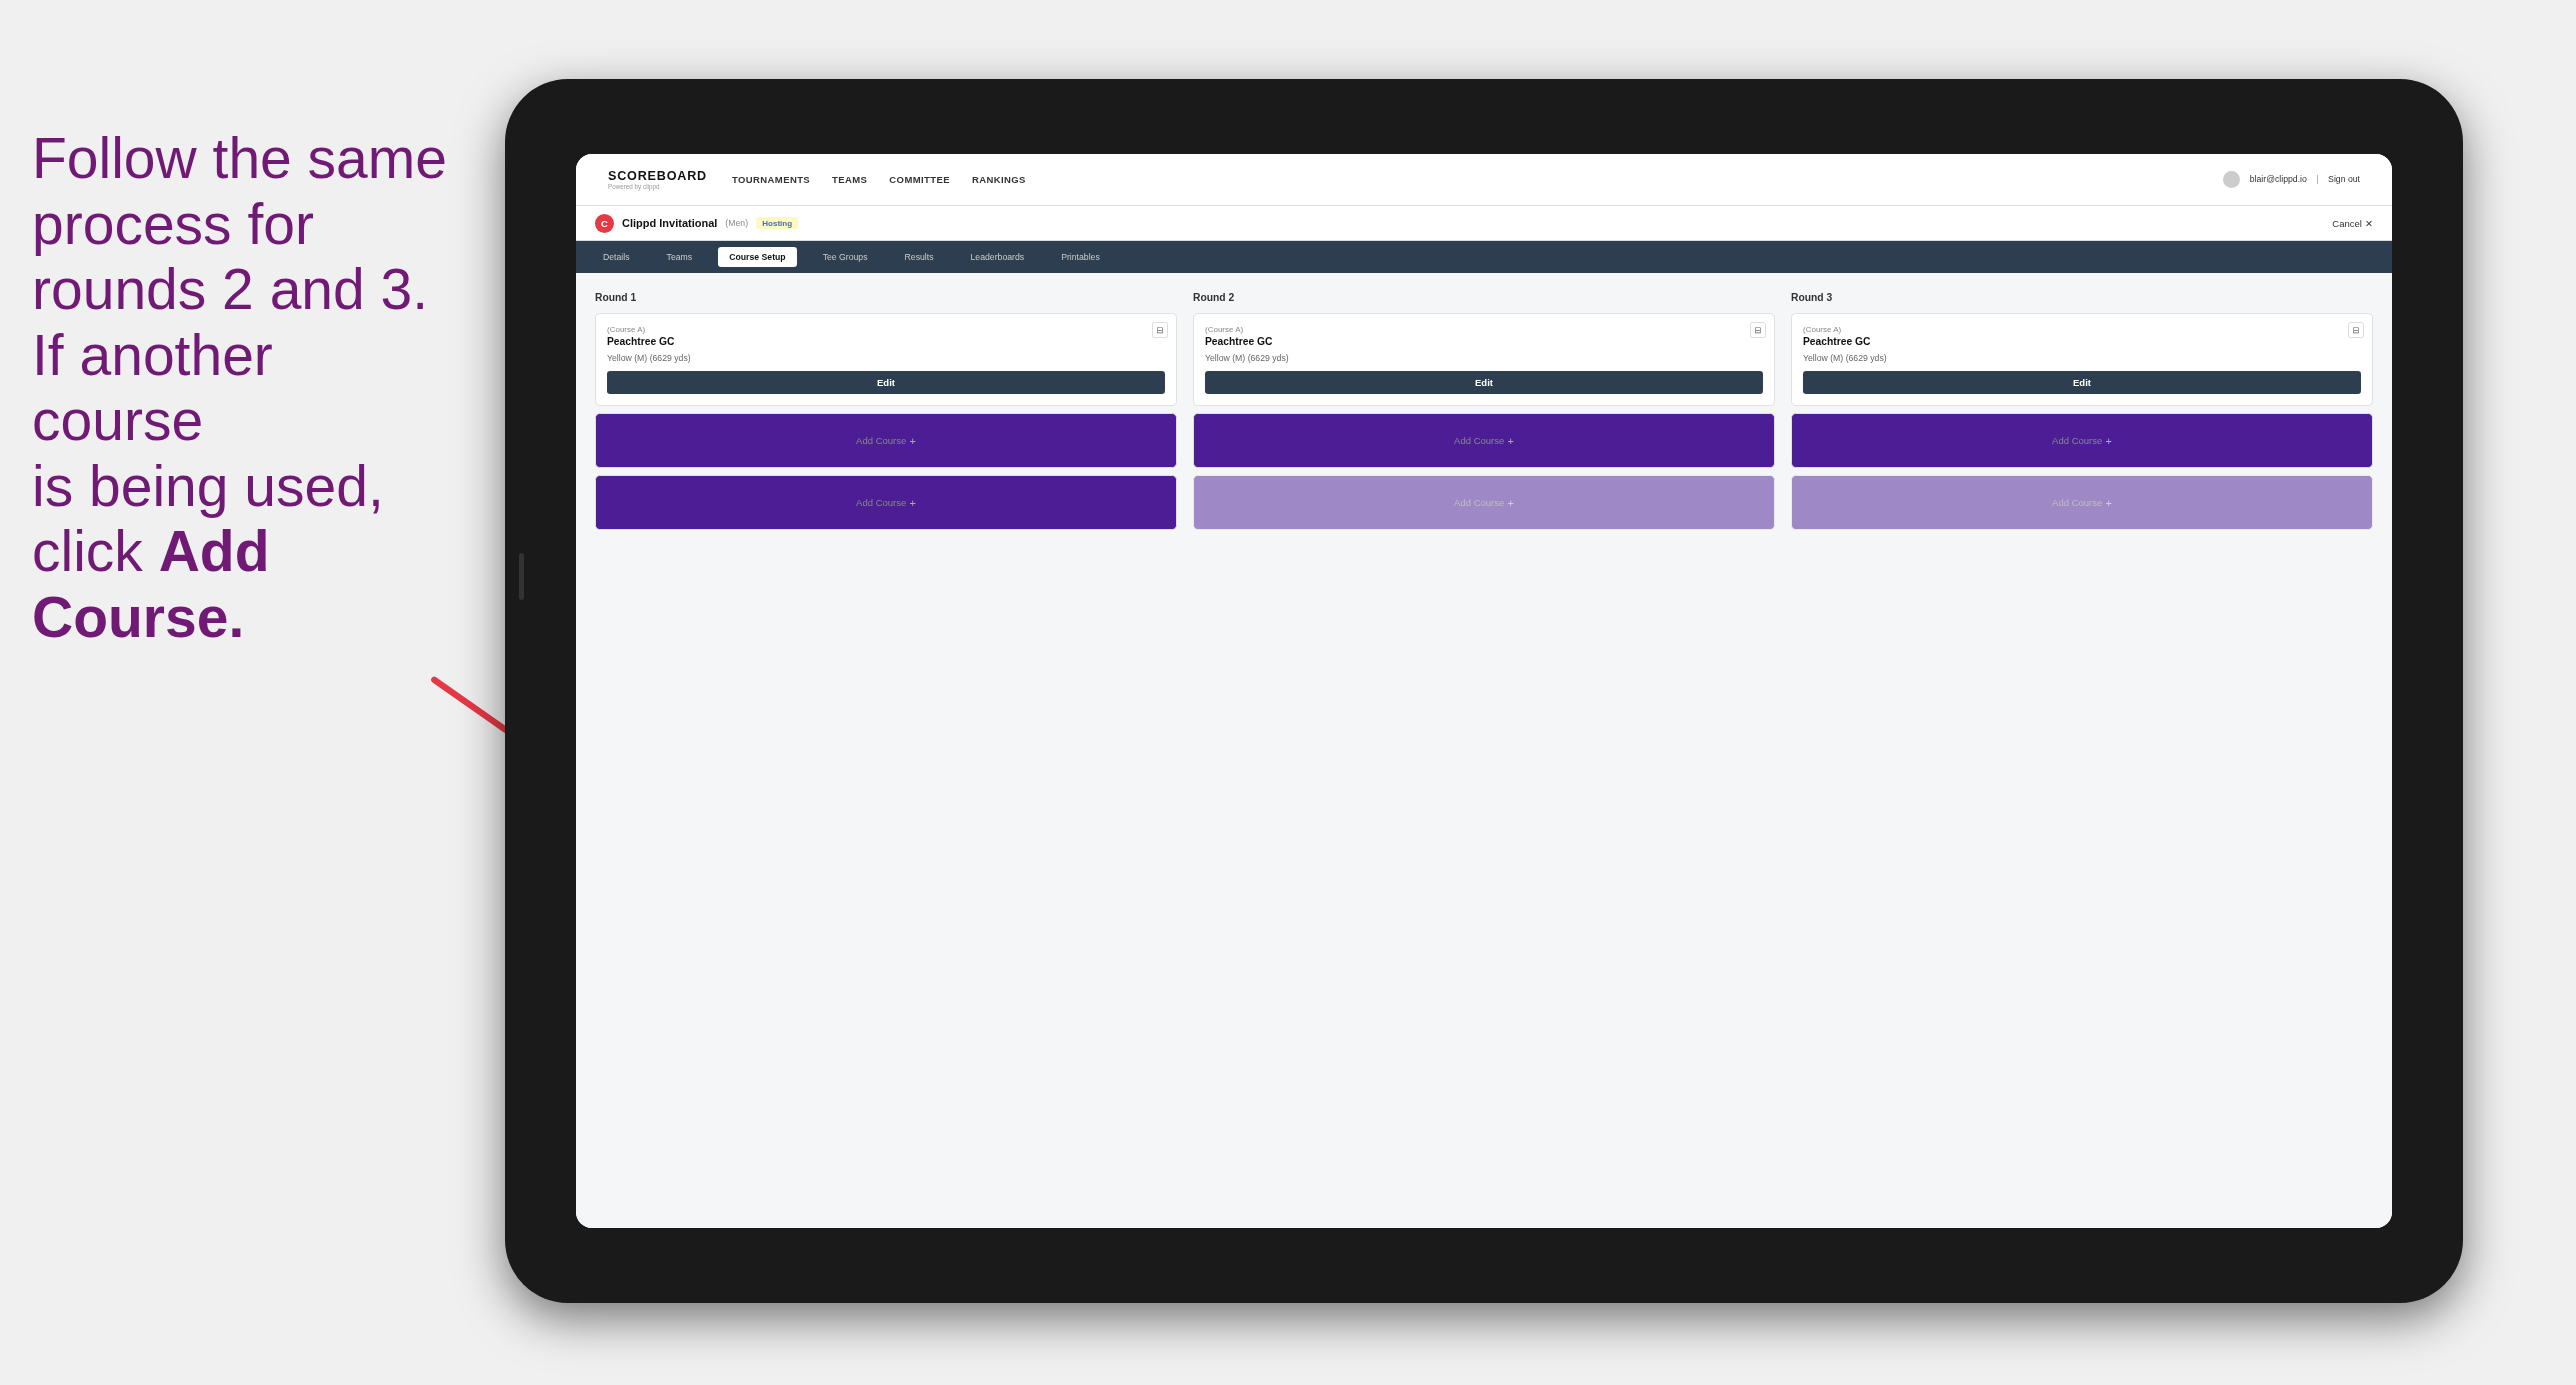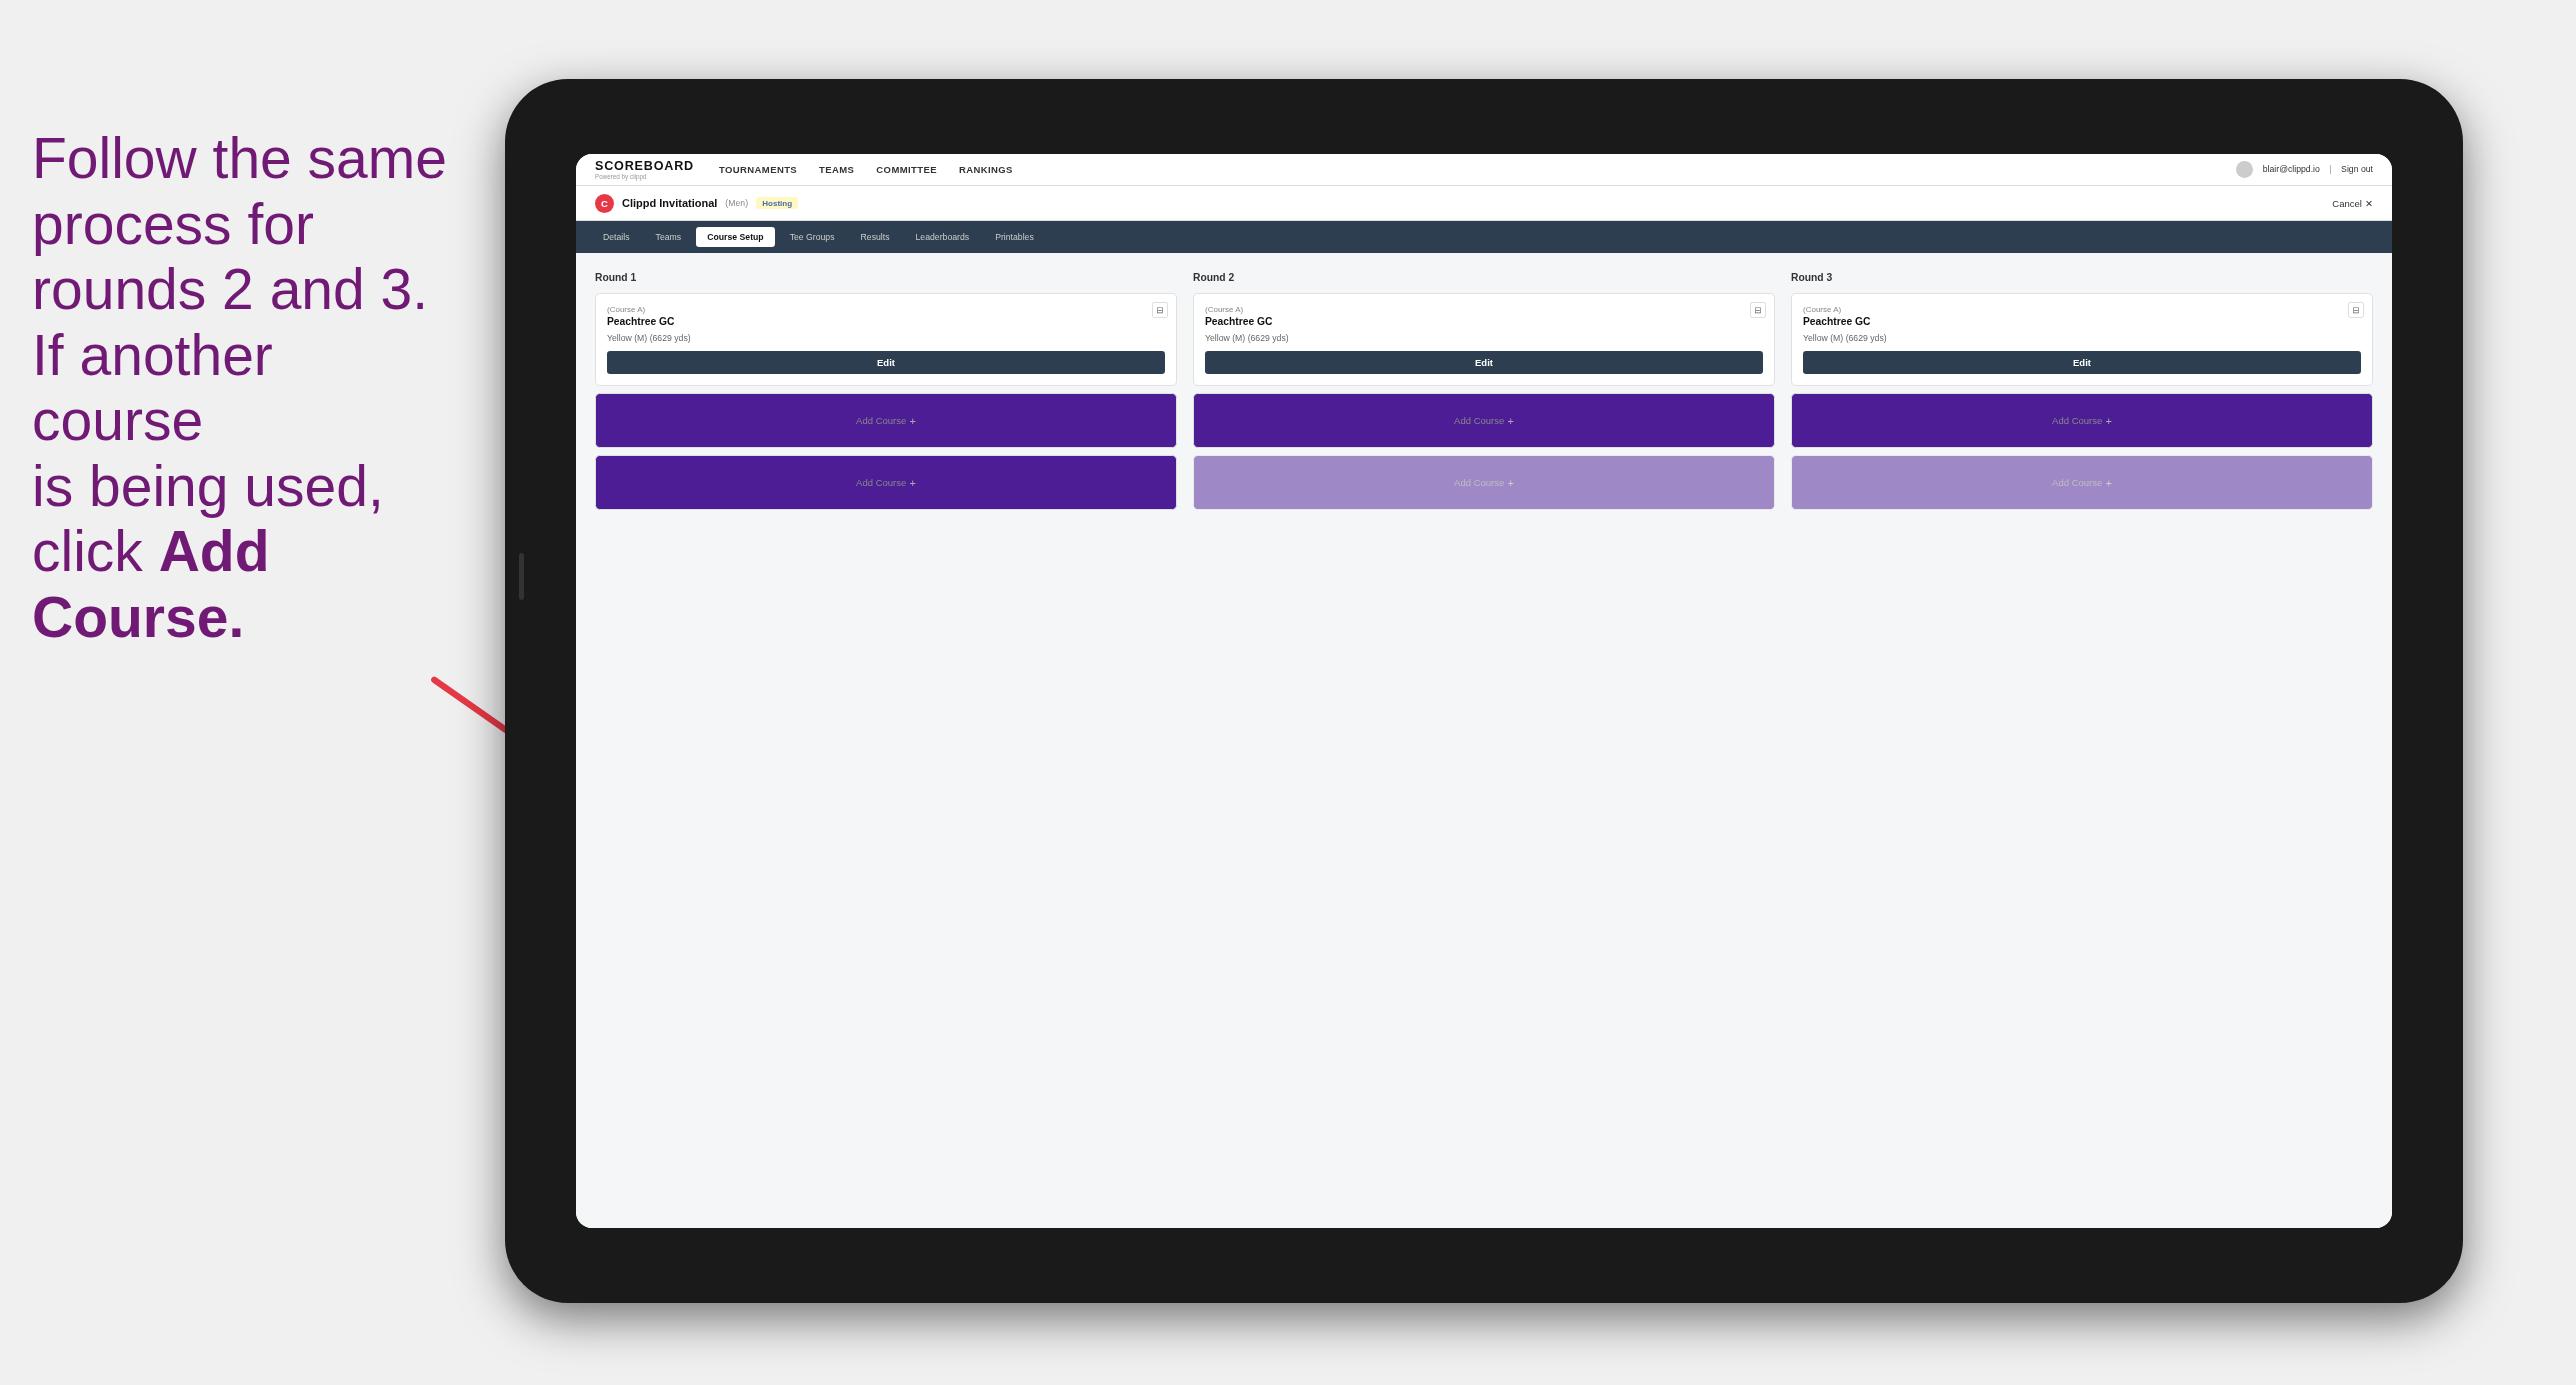--- a/index.html
+++ b/index.html
@@ -48,24 +48,24 @@
       border-radius: 16px;
       overflow: hidden;
       display: flex;
       flex-direction: column;
     }
 
     
     .top-nav {
       background: #fff;
       border-bottom: 0.8px solid #ddd;
-      height: 32px;
-      display: flex;
-      align-items: center;
-      padding: 0 19px;
+      height: 52px;
+      display: flex;
+      align-items: center;
+      padding: 0 32px;
       flex-shrink: 0;
     }
     .logo-area {
       display: flex;
       flex-direction: column;
       margin-right: 25px;
     }
     .logo-text {
       font-size: 12.6px;
       font-weight: 900;
@@ -161,21 +161,21 @@
       gap: 3.2px;
     }
 
     
     .tabs-bar {
       background: #2c3e50;
       height: 32px;
       display: flex;
       align-items: center;
       padding: 12px 16px;
-      gap: 4px;
+      gap: 15px;
       flex-shrink: 0;
     }
     .tab-item {
       color: #ccc;
       font-size: 8.7px;
       padding: 4.7px 11px;
       cursor: pointer;
       border-radius: 3.2px;
     }
     .tab-item.active {

